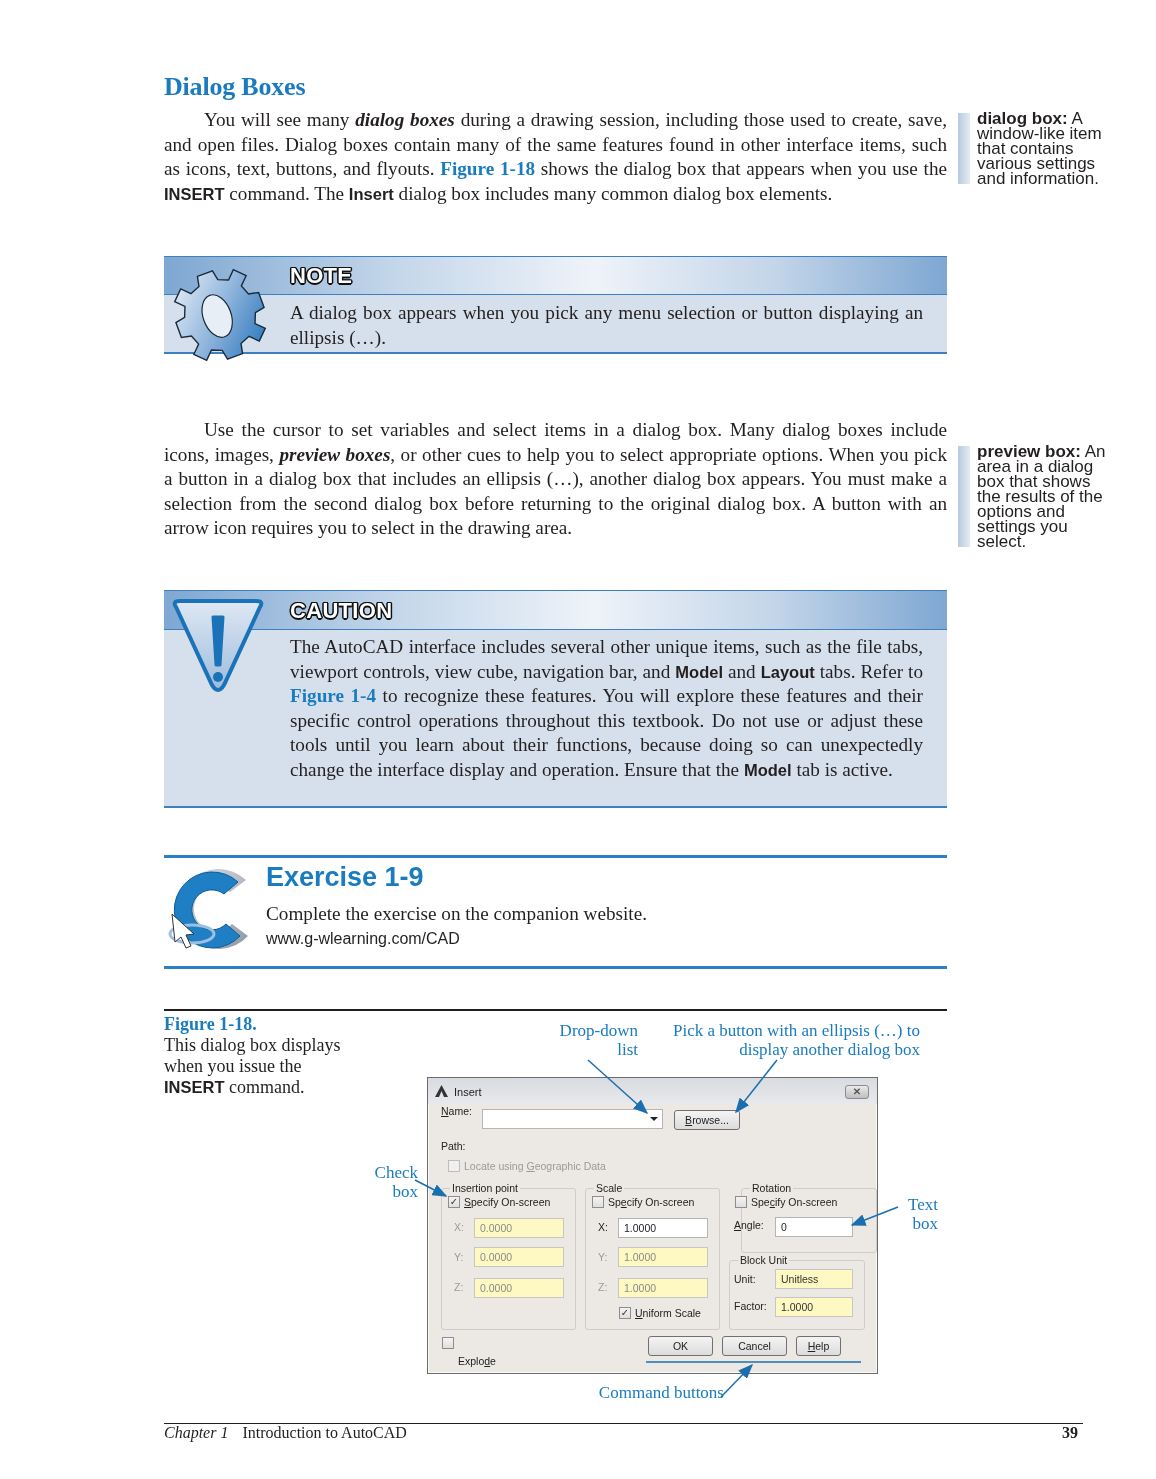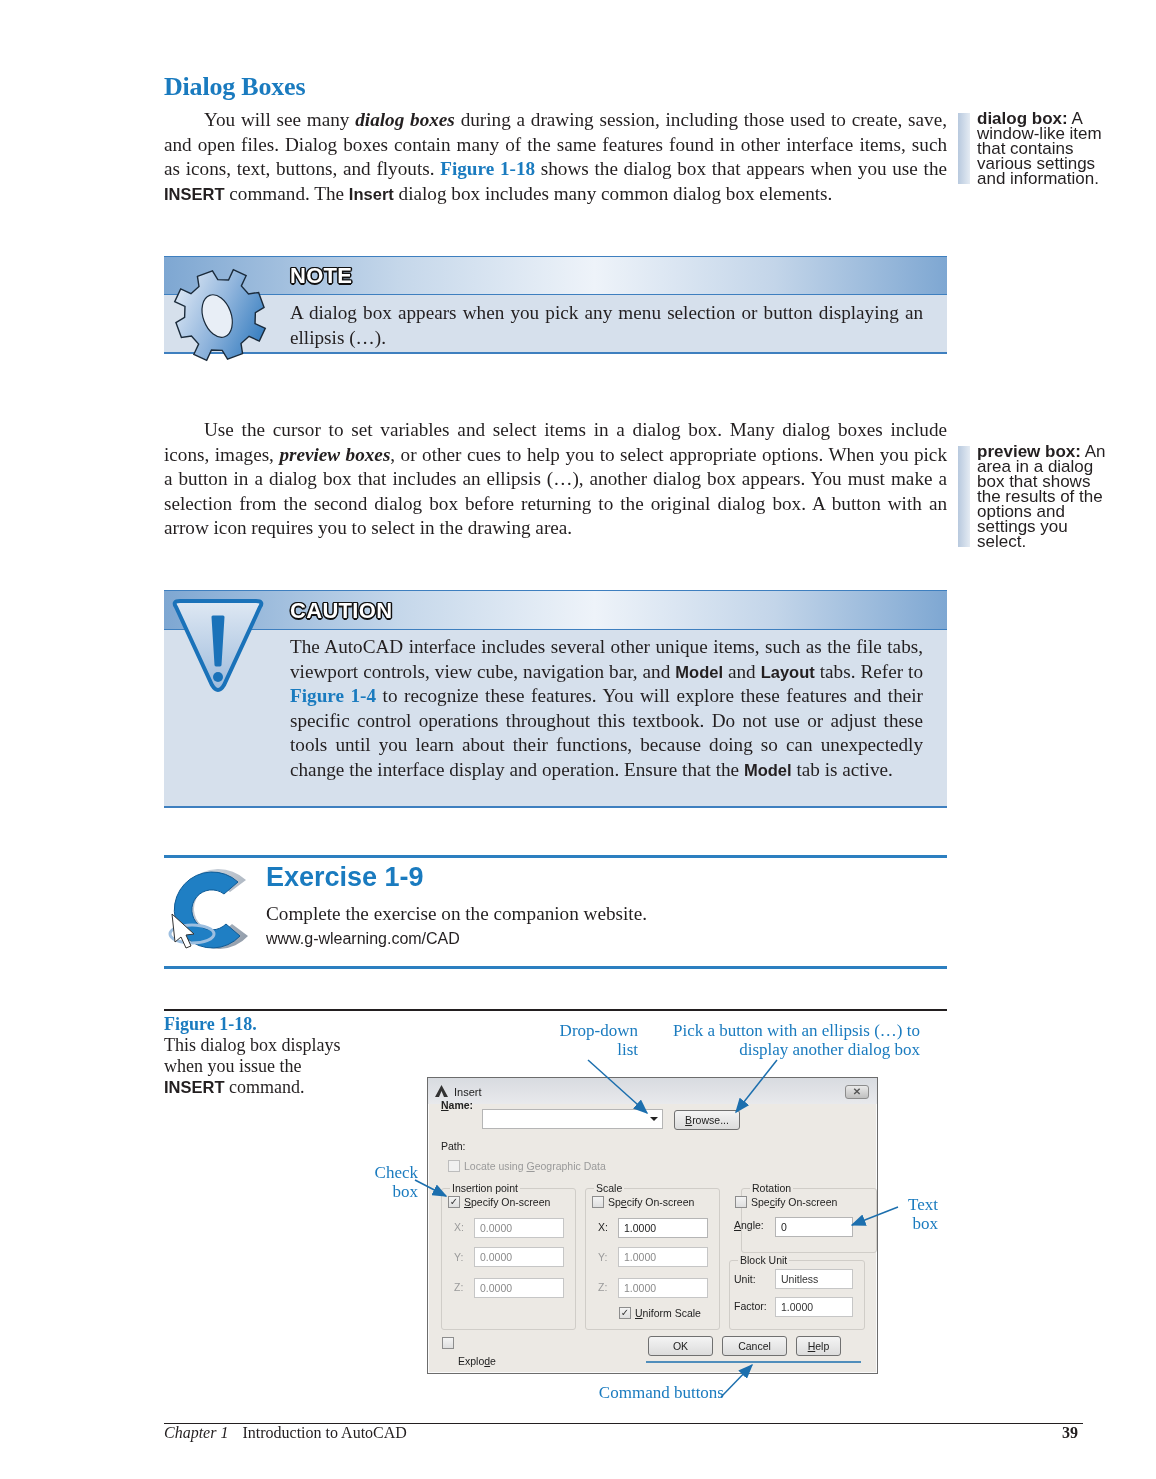--- a/index.html
+++ b/index.html
@@ -47,21 +47,21 @@
   
   .dlg { left: 427px; top: 1077px; width: 451px; height: 297px; background: #ece9e4; border: 1px solid #6c6c6c; box-shadow: inset 0 0 0 1px #fafafa; font-family: "Liberation Sans", sans-serif; font-size: 10.5px; color: #222; }
   .dlg-titlebar { position: absolute; left: 0; right: 0; top: 0; height: 26px; background: linear-gradient(#d8dbe0, #e8e9ec); }
   .dlg-title { position: absolute; left: 26px; top: 8px; font-size: 11px; color: #222; }
   .dlg-logo { position: absolute; left: 7px; top: 7px; width: 13px; height: 12px; }
   .dlg-close { position: absolute; right: 8px; top: 7px; width: 24px; height: 14px; border: 1px solid #8c8c8c; border-radius: 3px; background: linear-gradient(#e9e9e9, #bfbfbf); font-size: 10px; line-height: 12px; text-align: center; color: #555; font-weight: bold; }
   .lbl { position: absolute; }
   .u { text-decoration: underline; }
   .dis { color: #9a9a9a; }
   .field { position: absolute; height: 20px; border: 1px solid #b5b5b5; background: #ffffff; padding: 3px 5px; font-size: 10.5px; color: #222; }
-  .field.ro { background: #ffffff; color: #8a8a8a; border-color: #c6c6c6; }
+  .field.ro { background: #fef9c3; color: #8a8a8a; border-color: #c6c6c6; }
   .chk { position: absolute; width: 12px; height: 12px; border: 1px solid #8d8d8d; background: linear-gradient(#f4f4f4, #dedede); font-size: 10px; line-height: 10px; text-align: center; color: #333; }
   .chk.dis { border-color: #bdbdbd; background: #f0f0f0; }
   .group { position: absolute; border: 1px solid #d0cdc8; border-radius: 3px; }
   .group-label { position: absolute; top: -7px; left: 8px; background: #ece9e4; padding: 0 2px; }
   .btn { position: absolute; height: 20px; border: 1px solid #707070; border-radius: 3px; background: linear-gradient(#f4f4f4, #dcdcdc); text-align: center; line-height: 18px; font-size: 10.5px; color: #222; }
   .combo-arrow { position: absolute; right: 4px; top: 7px; width: 0; height: 0; border-left: 4px solid transparent; border-right: 4px solid transparent; border-top: 4px solid #222; }
 
   .footer-rule { left: 164px; top: 1423px; width: 919px; height: 1px; background: #231f20; }
   .footer-left { left: 164px; top: 1424px; font-size: 16px; }
   .footer-left i { font-style: italic; margin-right: 14px; }
@@ -154,21 +154,21 @@
 
 <div class="abs dlg">
   <div class="dlg-titlebar">
     <svg class="dlg-logo" viewBox="0 0 13 12">
         <path d="M0,12 L6.5,0 L13,12 L9,12 L6.5,6 L4,12 Z" fill="#333"></path>
       </svg>
     <span class="dlg-title">Insert</span>
     <div class="dlg-close">✕</div>
   </div>
 
-  <span class="lbl" style="left:13px; top:21px;font-weight:bold;"><span class="u">N</span><span>ame:</span></span>
+  <span class="lbl" style="left:13px; top:27px;"><span class="u">N</span><span>ame:</span></span>
   <div class="field" style="left:54px; top:31px; width:181px;">
     <span></span>
     <span class="combo-arrow"></span>
   </div>
   <div class="btn" style="left:246px; top:32px; width:66px;"><span class="u">B</span><span>rowse...</span></div>
 
   <span class="lbl" style="left:13px; top:62px;">Path:</span>
 
   <div class="chk dis" style="left:20px; top:82px;"></div>
   <span class="lbl dis" style="left:36px; top:82px;"><span>Locate using </span><span class="u">G</span><span>eographic Data</span></span>

